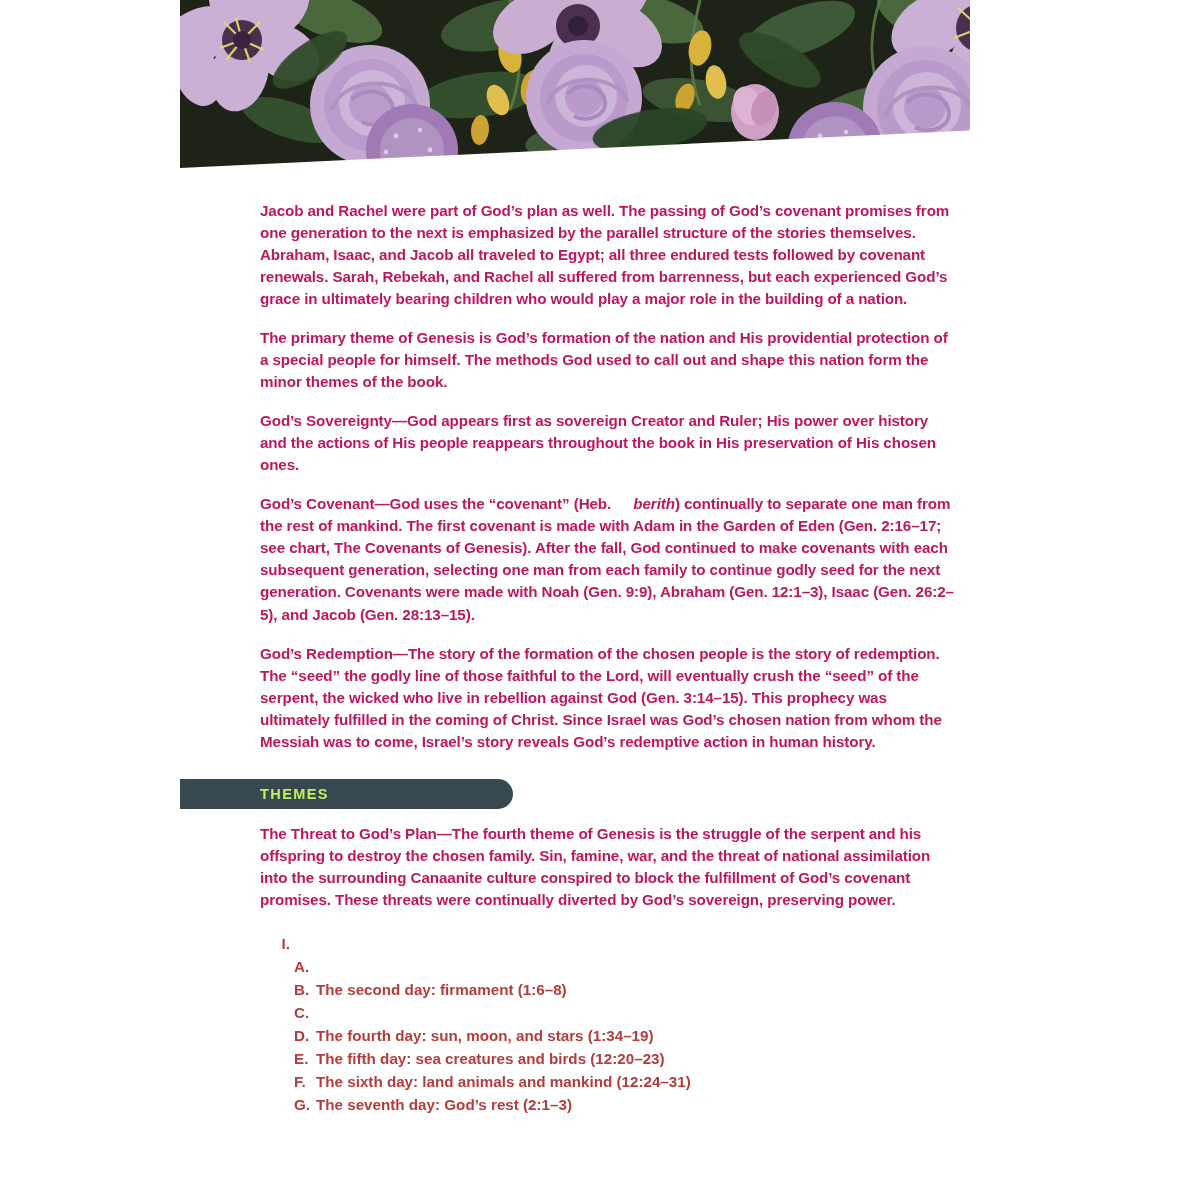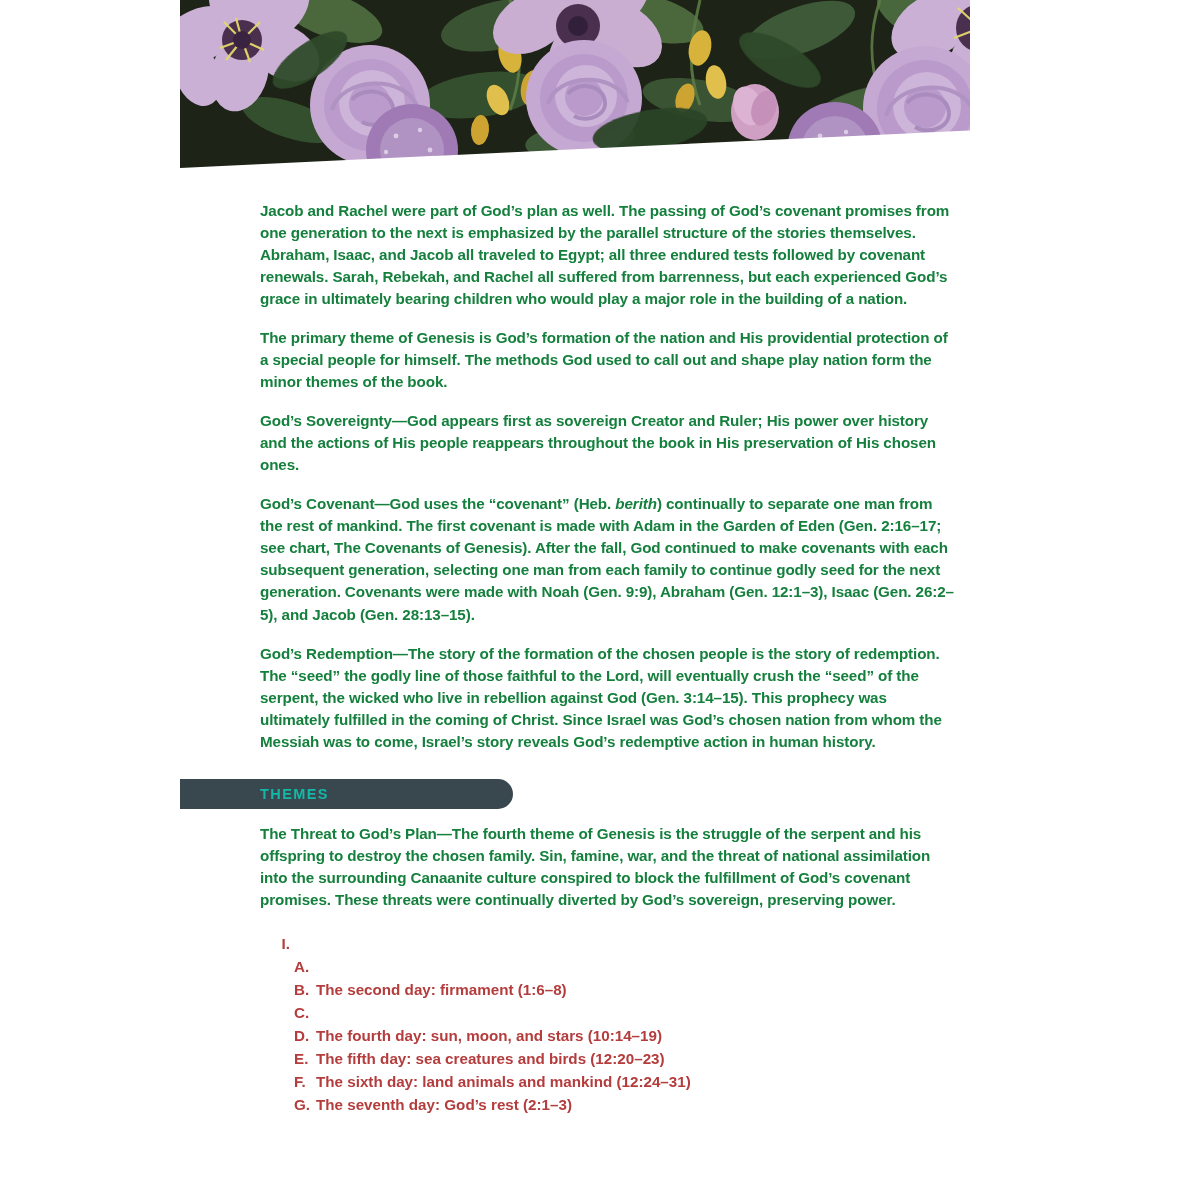--- a/index.html
+++ b/index.html
@@ -54,45 +54,45 @@
     left: 180px;
     top: 200px;
     width: 790px;
   }
 
   p.body {
     margin: 0 0 17px 0;
     padding: 0 12px 0 80px;
     font-size: 15.2px;
     line-height: 1.45;
-    color: #15803d;
+    color: #be185d;
     font-weight: bold;
     letter-spacing: -0.1px;
     text-align: left;
   }
   p.body:first-child { padding-top: 0; }
 
   .lead-italic {
   }
-  .inline-italic { font-style: italic; }
+  .inline-italic { font-style: italic; margin-left: 18px; }
 
   
   .banner {
     position: relative;
     margin: 26px 0 14px 0;
     height: 30px;
     width: 333px;
     background: #39474f;
     border-top-right-radius: 15px;
     border-bottom-right-radius: 15px;
     display: flex;
     align-items: center;
   }
   .banner-label {
-    color: #14b8a6;
+    color: #bef264;
     font-size: 14.5px;
     font-weight: bold;
     letter-spacing: 1.4px;
     margin-left: 80px;
   }
 
   
   .outline {
     padding: 4px 12px 0 80px;
     color: #b43c3c;
@@ -277,21 +277,21 @@
       </g>
     </svg>
   </div>
 
   <div class="art-mask"></div>
 
   <div class="content">
 
     <p class="body">Jacob and Rachel were part of God’s plan as well. The passing of God’s covenant promises from one generation to the next is emphasized by the parallel structure of the stories themselves. Abraham, Isaac, and Jacob all traveled to Egypt; all three endured tests followed by covenant renewals. Sarah, Rebekah, and Rachel all suffered from barrenness, but each experienced God’s grace in ultimately bearing children who would play a major role in the building of a nation.</p>
 
-    <p class="body">The primary theme of Genesis is God’s formation of the nation and His providential protection of a special people for himself. The methods God used to call out and shape play nation form the minor themes of the book.</p>
+    <p class="body">The primary theme of Genesis is God’s formation of the nation and His providential protection of a special people for himself. The methods God used to call out and shape this nation form the minor themes of the book.</p>
 
     <p class="body">
       <span class="lead-italic">God’s Sovereignty</span><span>—God appears first as sovereign Creator and Ruler; His power over history and the actions of His people reappears throughout the book in His preservation of His chosen ones.</span>
     </p>
 
     <p class="body">
       <span class="lead-italic">God’s Covenant</span><span>—God uses the “covenant” (Heb. <span class="inline-italic">berith</span>) continually to separate one man from the rest of mankind. The first covenant is made with Adam in the Garden of Eden (Gen. 2:16–17; see chart, The Covenants of Genesis). After the fall, God continued to make covenants with each subsequent generation, selecting one man from each family to continue godly seed for the next generation. Covenants were made with Noah (Gen. 9:9), Abraham (Gen. 12:1–3), Isaac (Gen. 26:2–5), and Jacob (Gen. 28:13–15).</span>
     </p>
 
     <p class="body">
@@ -321,21 +321,21 @@
         <span class="marker">B.</span>
         <span>The second day: firmament (1:6–8)</span>
       </div>
 
       <div class="outline-l2">
         <span class="marker">C.</span>
       </div>
 
       <div class="outline-l2">
         <span class="marker">D.</span>
-        <span>The fourth day: sun, moon, and stars (10:14–19)</span>
+        <span>The fourth day: sun, moon, and stars (1:34–19)</span>
       </div>
 
       <div class="outline-l2">
         <span class="marker">E.</span>
         <span>The fifth day: sea creatures and birds (12:20–23)</span>
       </div>
 
       <div class="outline-l2">
         <span class="marker">F.</span>
         <span>The sixth day: land animals and mankind (12:24–31)</span>

